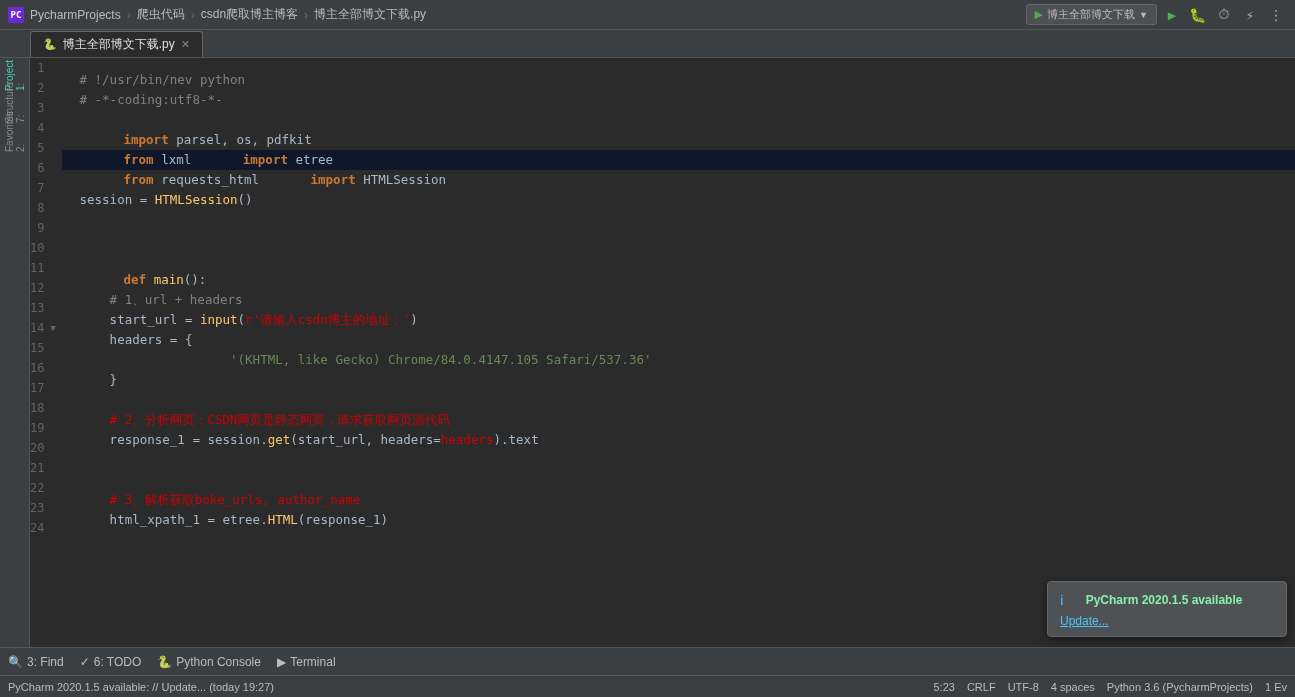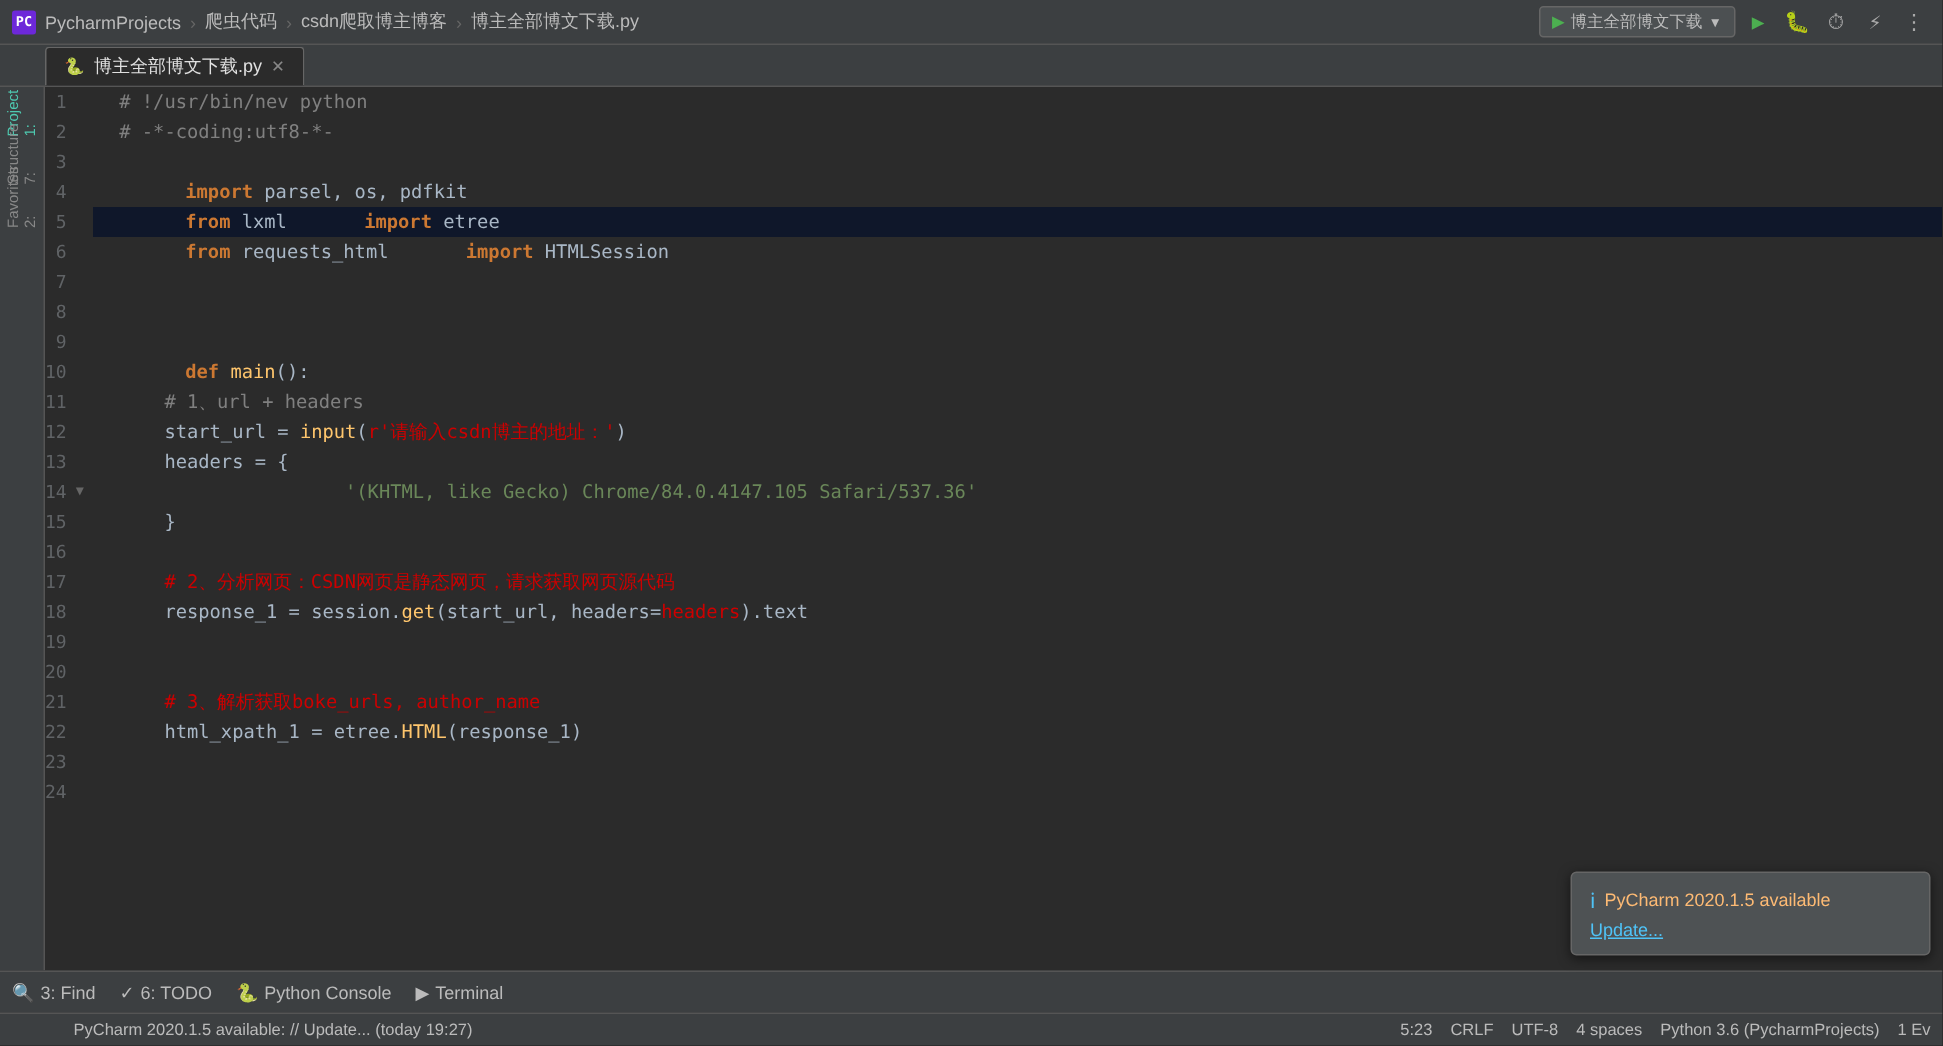--- a/index.html
+++ b/index.html
@@ -197,21 +197,20 @@
       color: #bbb;
       border-top: 1px solid #555;
       flex-shrink: 0;
       gap: 12px;
     }
     .status-bar-left {
       display: flex;
       align-items: center;
       gap: 12px;
       flex: 1;
-      margin-left: 41px;
     }
     .status-bar-right {
       display: flex;
       align-items: center;
       gap: 12px;
     }
     .status-item {
       color: #bbb;
       display: flex;
       align-items: center;
@@ -257,24 +256,25 @@
       display: flex;
       align-items: center;
       gap: 6px;
       margin-bottom: 4px;
     }
     .notif-icon {
       color: #4fc3f7;
       font-size: 14px;
     }
     .notif-title {
-      color: #fdba74;
-      font-size: 12px;
-      font-family: sans-serif;
-      font-weight: normal;
+      color: #86efac;
+      font-size: 12px;
+      font-family: sans-serif;
+      font-weight: bold;
+      margin-left: 16px;
     }
     .notif-link {
       color: #4fc3f7;
       font-size: 12px;
       font-family: sans-serif;
       cursor: pointer;
       text-decoration: underline;
     }
 
     
@@ -406,27 +406,28 @@
         <div style="height:20px;"></div>
         <div style="height:20px;"></div>
         <div style="height:20px;"></div>
         <div style="height:20px;"></div>
         <div style="height:20px;"></div>
         <div style="height:20px;"></div>
         <div style="height:20px;"></div>
         <div style="height:20px;"></div>
       </div>
 
-      <div class="code-rows" style="flex:1; padding-top:0;">
+      <div class="code-rows" style="flex:1; padding-top:12px;">
         <div class="code-row"><span class="cm">  # !/usr/bin/nev python</span></div>
         <div class="code-row"><span class="cm">  # -*-coding:utf8-*-</span></div>
         <div class="code-row"> </div>
         <div class="code-row">  <span class="kw">import</span> <span class="id">parsel, os, pdfkit</span></div>
         <div class="code-row active">  <span class="kw">from</span> <span class="id">lxml</span> <span class="kw">import</span> <span class="id">etree</span></div>
         <div class="code-row">  <span class="kw">from</span> <span class="id">requests_html</span> <span class="kw">import</span> <span class="id">HTMLSession</span></div>
+        <div class="code-row">  <span class="id">session</span> <span class="op">=</span> <span class="fn">HTMLSession</span><span class="paren">()</span></div>
         <div class="code-row"> </div>
         <div class="code-row"> </div>
         <div class="code-row"> </div>
         <div class="code-row">  <span class="kw">def</span> <span class="fn">main</span><span class="paren">():</span></div>
         <div class="code-row">      <span class="cm"># 1、url + headers</span></div>
         <div class="code-row">      <span class="id">start_url</span> <span class="op">=</span> <span class="fn">input</span><span class="paren">(</span><span class="st-red">r'请输入csdn博主的地址：'</span><span class="paren">)</span></div>
         <div class="code-row">      <span class="id">headers</span> <span class="op">=</span> <span class="paren">{</span></div>
         <div class="code-row">                      <span class="st">'(KHTML, like Gecko) Chrome/84.0.4147.105 Safari/537.36'</span></div>
         <div class="code-row">      <span class="paren">}</span></div>
         <div class="code-row"> </div>

